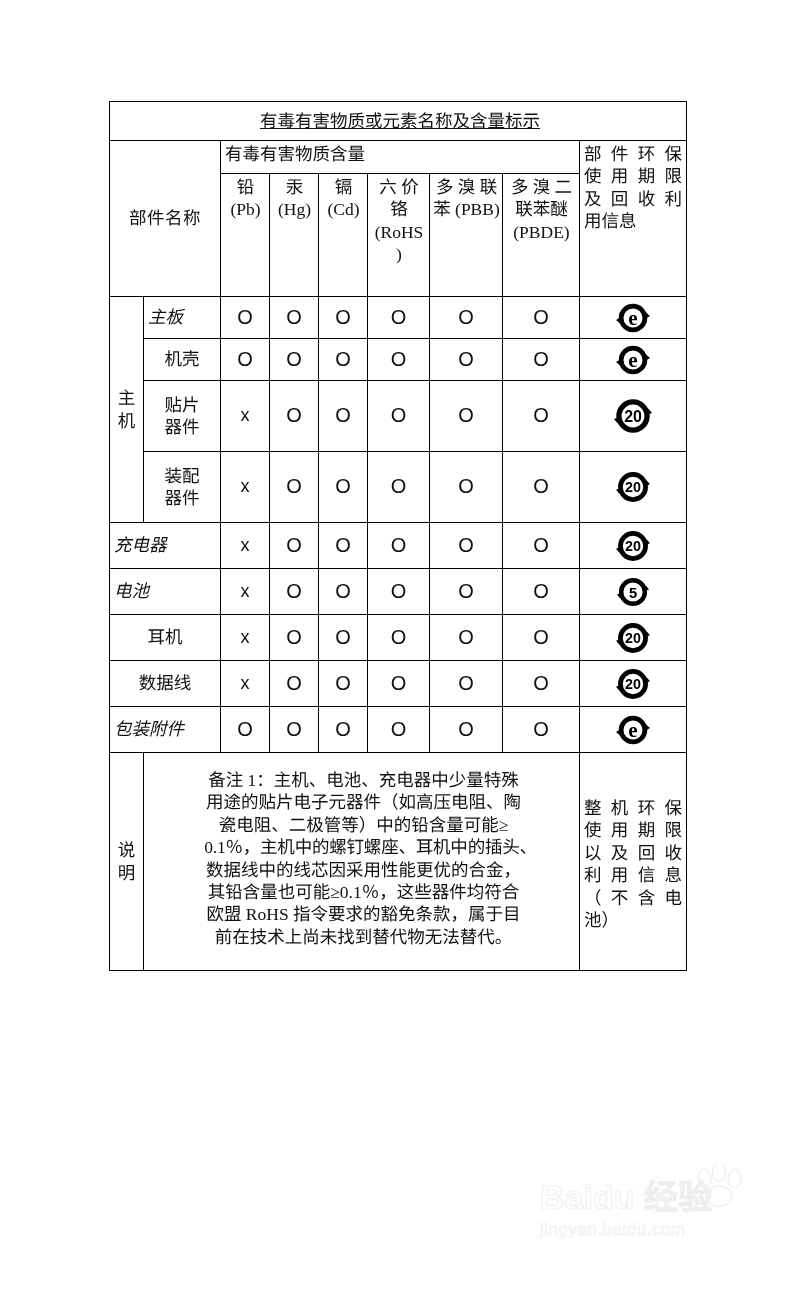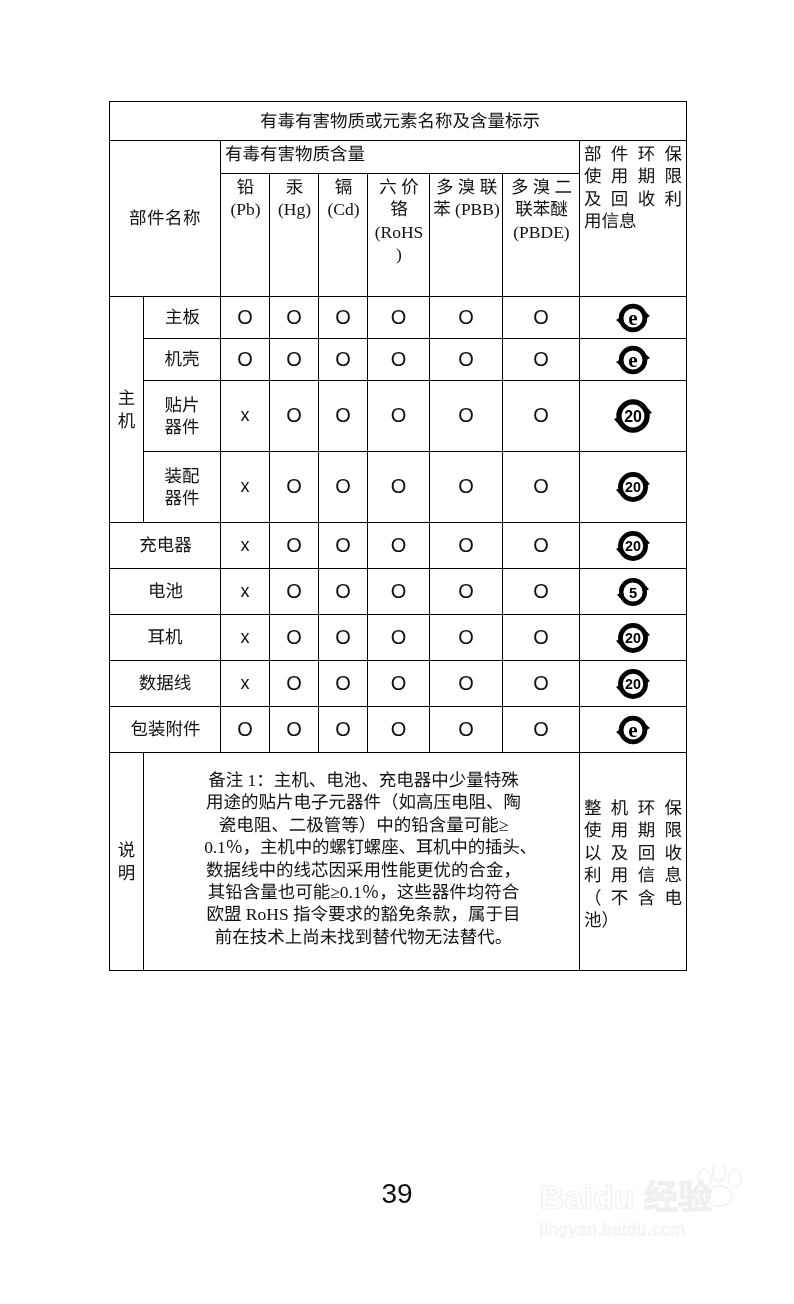--- a/index.html
+++ b/index.html
@@ -42,20 +42,21 @@
     line-height: 1.28;
     color: #111;
   }
 
   
   .tbl-title {
     text-align: right;
     padding: 4px 2px 4px 6px !important;
     font-size: 19px;
     height: 30px;
+    text-decoration: underline;
   }
 
   
   .hdr-group {
     text-align: left !important;
     padding-left: 4px !important;
     font-size: 19px;
     vertical-align: top !important;
     padding-top: 2px !important;
     height: 30px;
@@ -103,22 +104,23 @@
   
   .part-name {
     font-size: 18.5px;
     line-height: 1.3;
     padding: 2px 3px !important;
   }
   .part-name .two-line span {
     display: block;
   }
   .part-name.left-align {
-    text-align: center;
+    text-align: left;
     padding-left: 4px !important;
+    font-style: italic;
   }
 
   
   .val {
     font-size: 19px;
     font-family: "Liberation Sans", "DejaVu Sans", sans-serif;
   }
   .val.o-mark { font-size: 20px; }
   .val.x-mark { font-size: 18px; }
 
@@ -519,21 +521,20 @@
         <span class="justify">以及回收</span>
         <span class="justify">利用信息</span>
         <span class="justify">（不含电</span>
         <span class="justify last">池）</span>
       </td>
     </tr>
 
   </tbody>
     </table>
 
-  <div class="page-number">39</div>
 
   <div class="watermark">
     <span class="wm-paw">
       <svg width="56" height="44" viewBox="0 0 60 48">
         <ellipse cx="13" cy="16" rx="7" ry="10" fill="none" stroke="#dcdcdc" stroke-width="1.6"></ellipse>
         <ellipse cx="29" cy="9" rx="7" ry="10" fill="none" stroke="#dcdcdc" stroke-width="1.6"></ellipse>
         <ellipse cx="46" cy="16" rx="7" ry="10" fill="none" stroke="#dcdcdc" stroke-width="1.6"></ellipse>
         <ellipse cx="29" cy="35" rx="14" ry="11" fill="none" stroke="#dcdcdc" stroke-width="1.6"></ellipse>
       </svg>
     </span>

